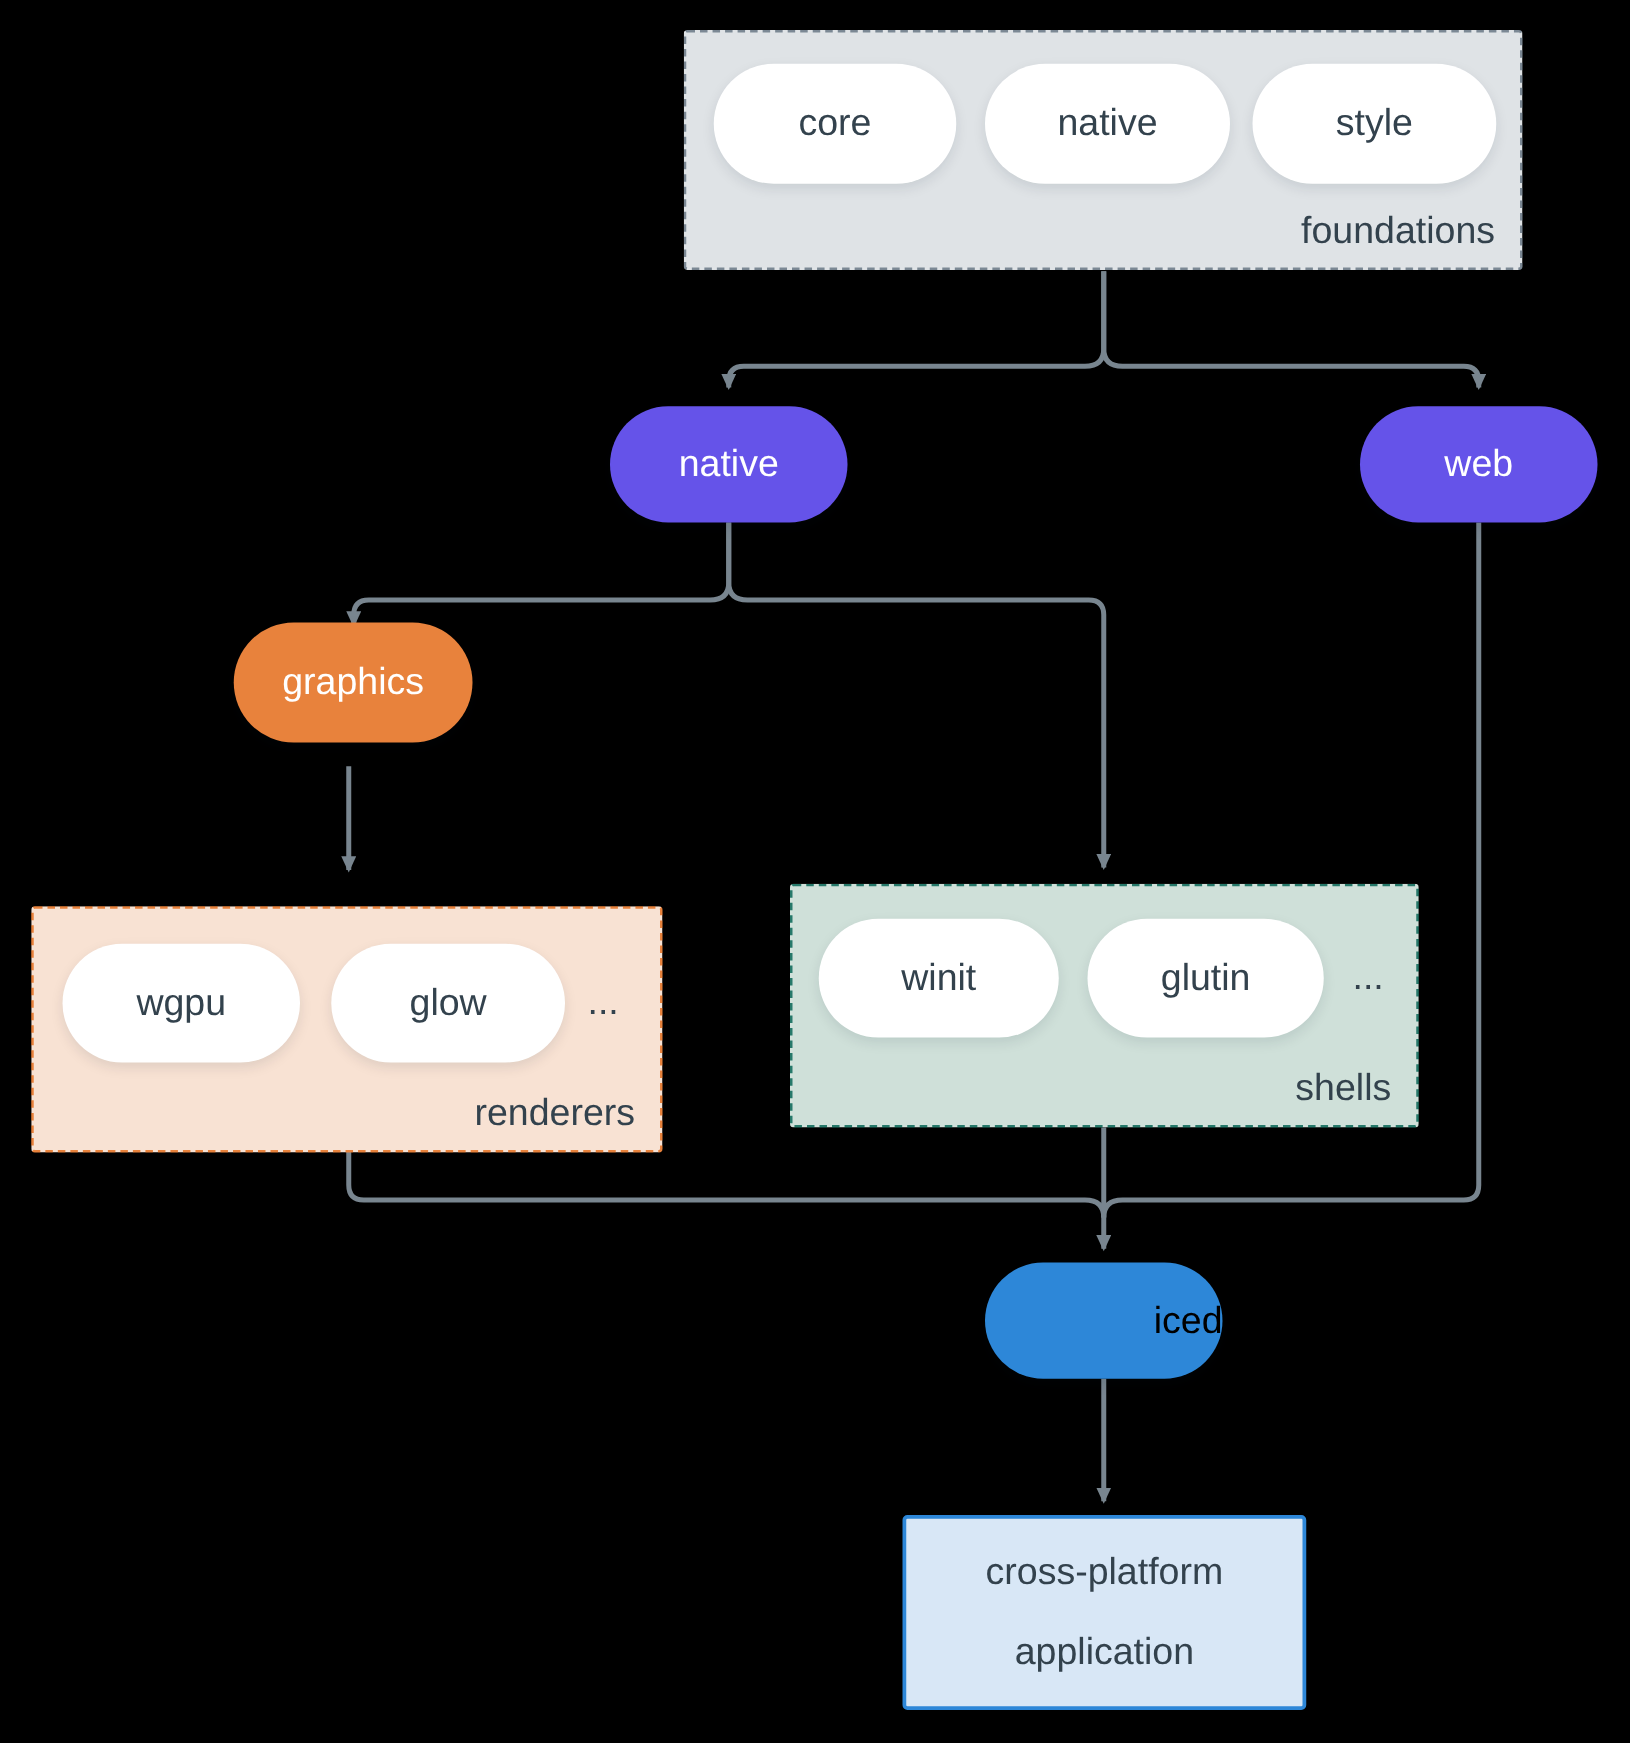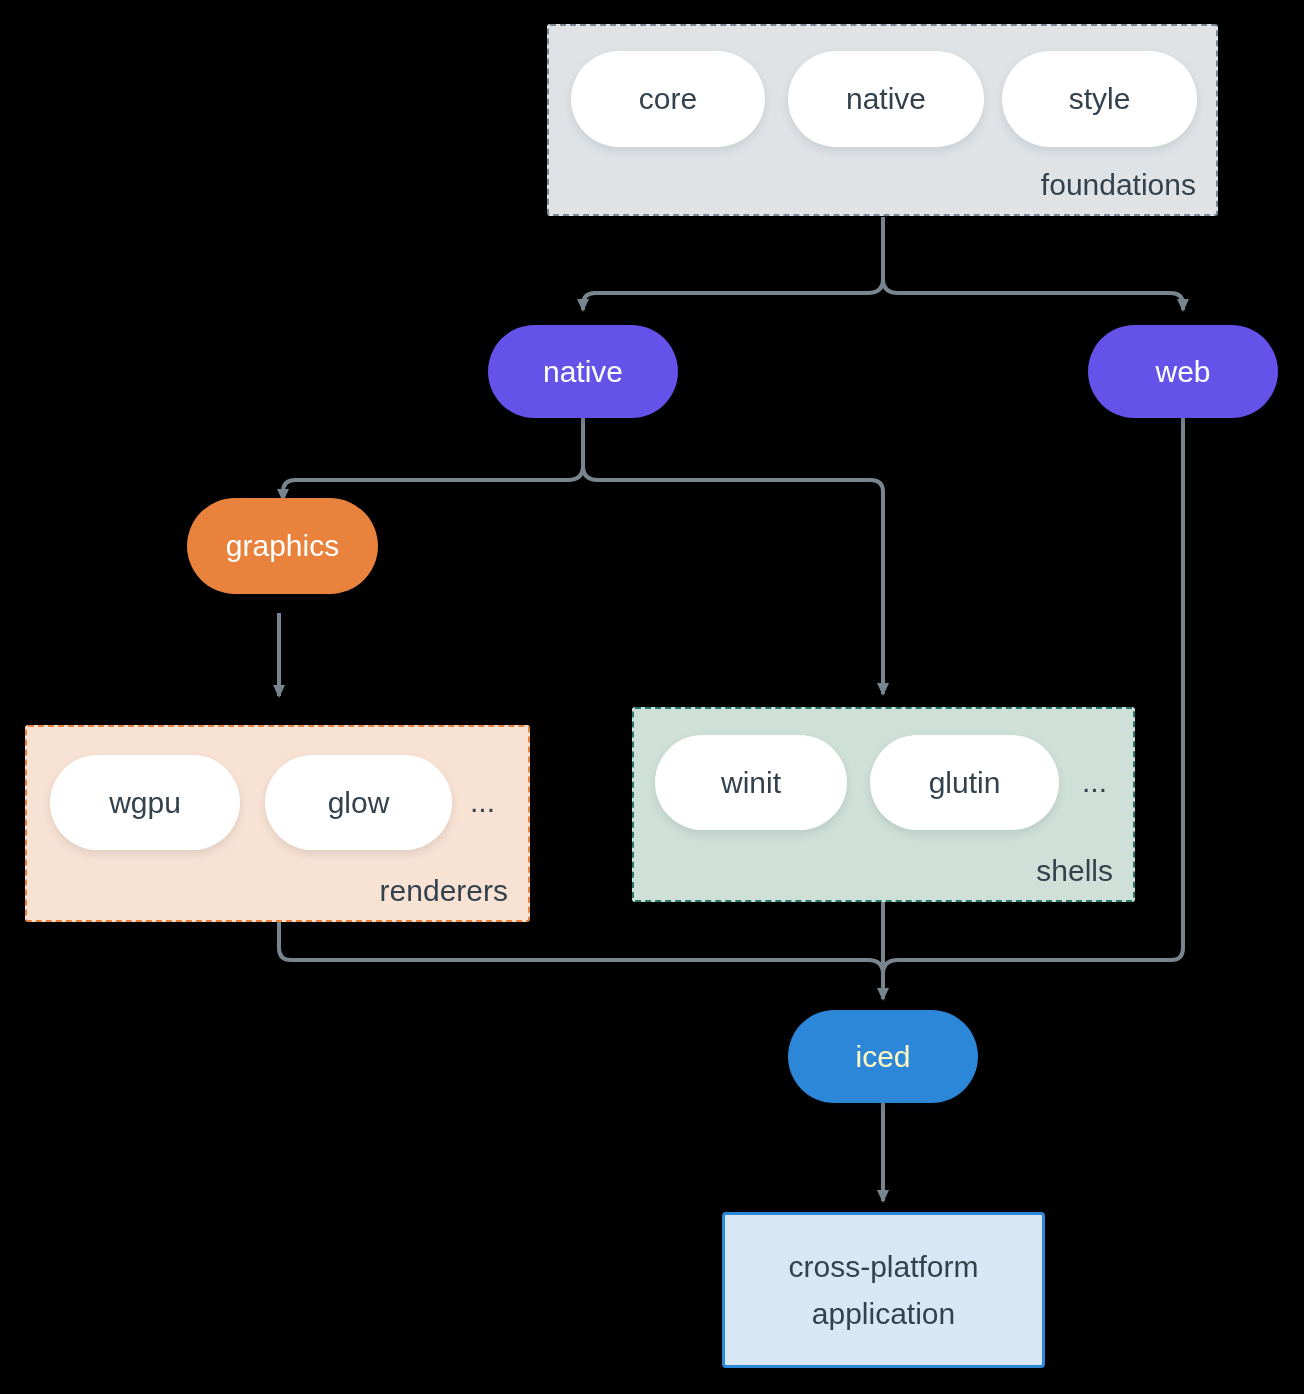--- a/index.html
+++ b/index.html
@@ -45,21 +45,21 @@
 
   .pill {
     border-radius: 999px;
     font-size: 30px;
     color: var(--text-dark, #33424D);
     box-shadow: 0 4px 10px rgba(10, 30, 50, 0.10);
   }
   .pill.white { background: var(--pill-white, #fff); }
   .pill.purple { background: var(--purple, #6553E9); color: #fff; }
   .pill.orange { background: var(--orange, #E8823C); color: #fff; }
-  .pill.blue   { background: var(--blue, #2D87D8); color: #fef9c3; }
+  .pill.blue   { background: var(--blue, #2D87D8); color: #000000; justify-content: flex-end; }
 
   .group-box {
     position: absolute;
     border-radius: 3px;
   }
   .group-box.foundations {
     background: var(--foundations-fill, #DFE3E6);
     border: 2px dashed var(--foundations-border, #7B8894);
   }
   .group-box.renderers {
@@ -89,21 +89,21 @@
     left: 722px; top: 1212px;
     width: 323px; height: 156px;
     background: var(--app-fill, #D8E7F6);
     border: 3px solid var(--blue, #2D87D8);
     border-radius: 4px;
     display: flex;
     align-items: center;
     justify-content: center;
     text-align: center;
     font-size: 30px;
-    line-height: 47px;
+    line-height: 64px;
     color: var(--text-dark, #33424D);
     padding: 0 30px;
   }
 </style>
 </head>
 <body>
 
 <div class="canvas">
 
   <svg class="edges" viewBox="0 0 1304 1394" xmlns="http://www.w3.org/2000/svg">

